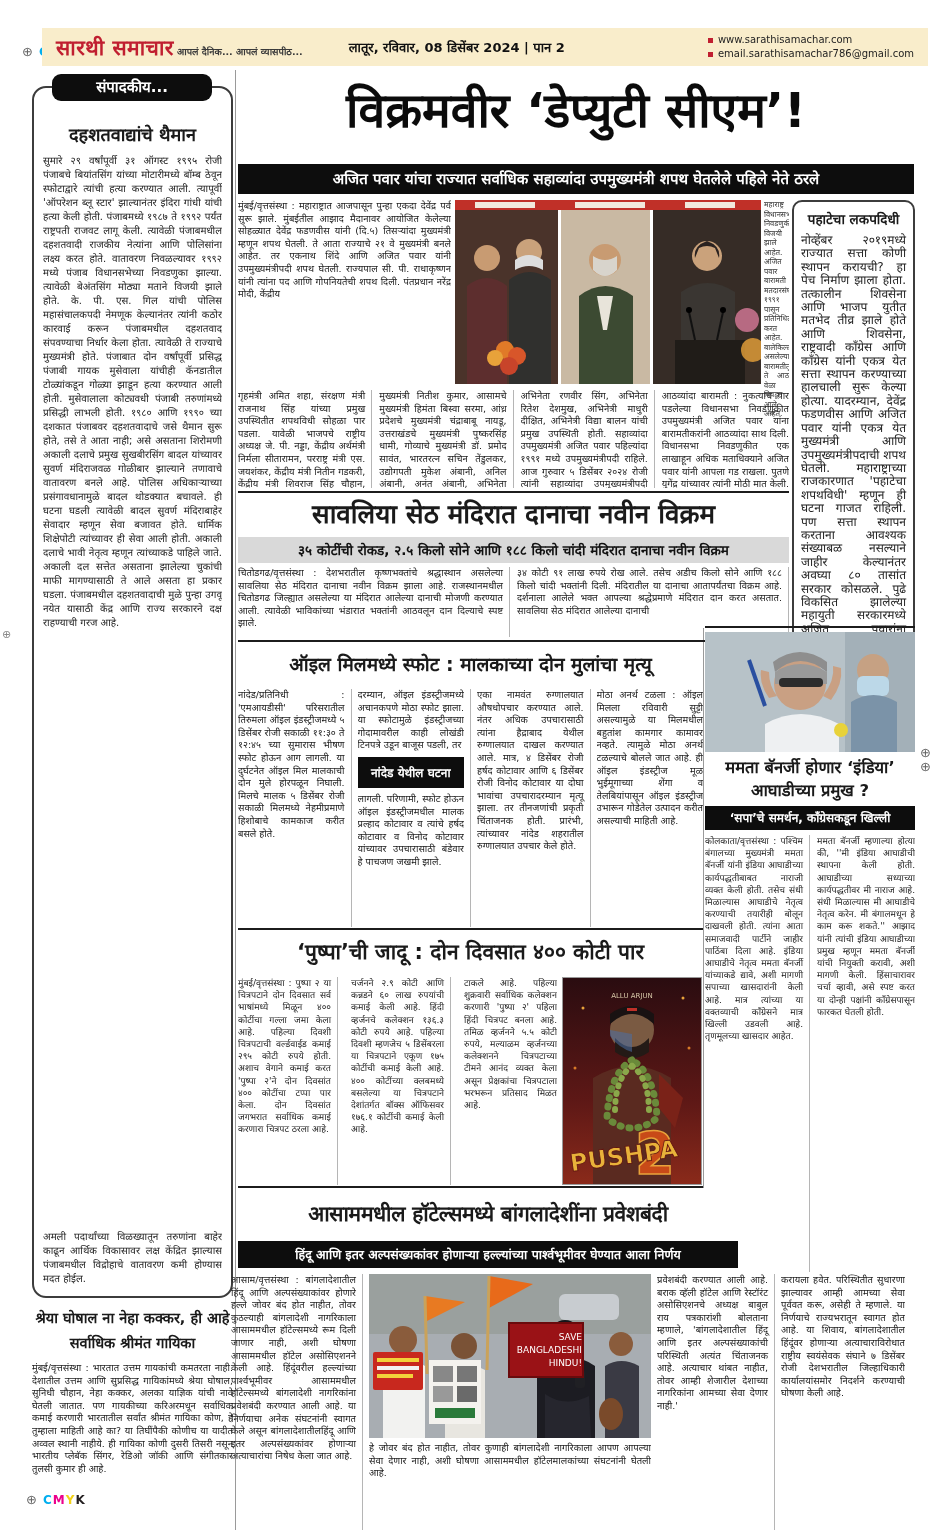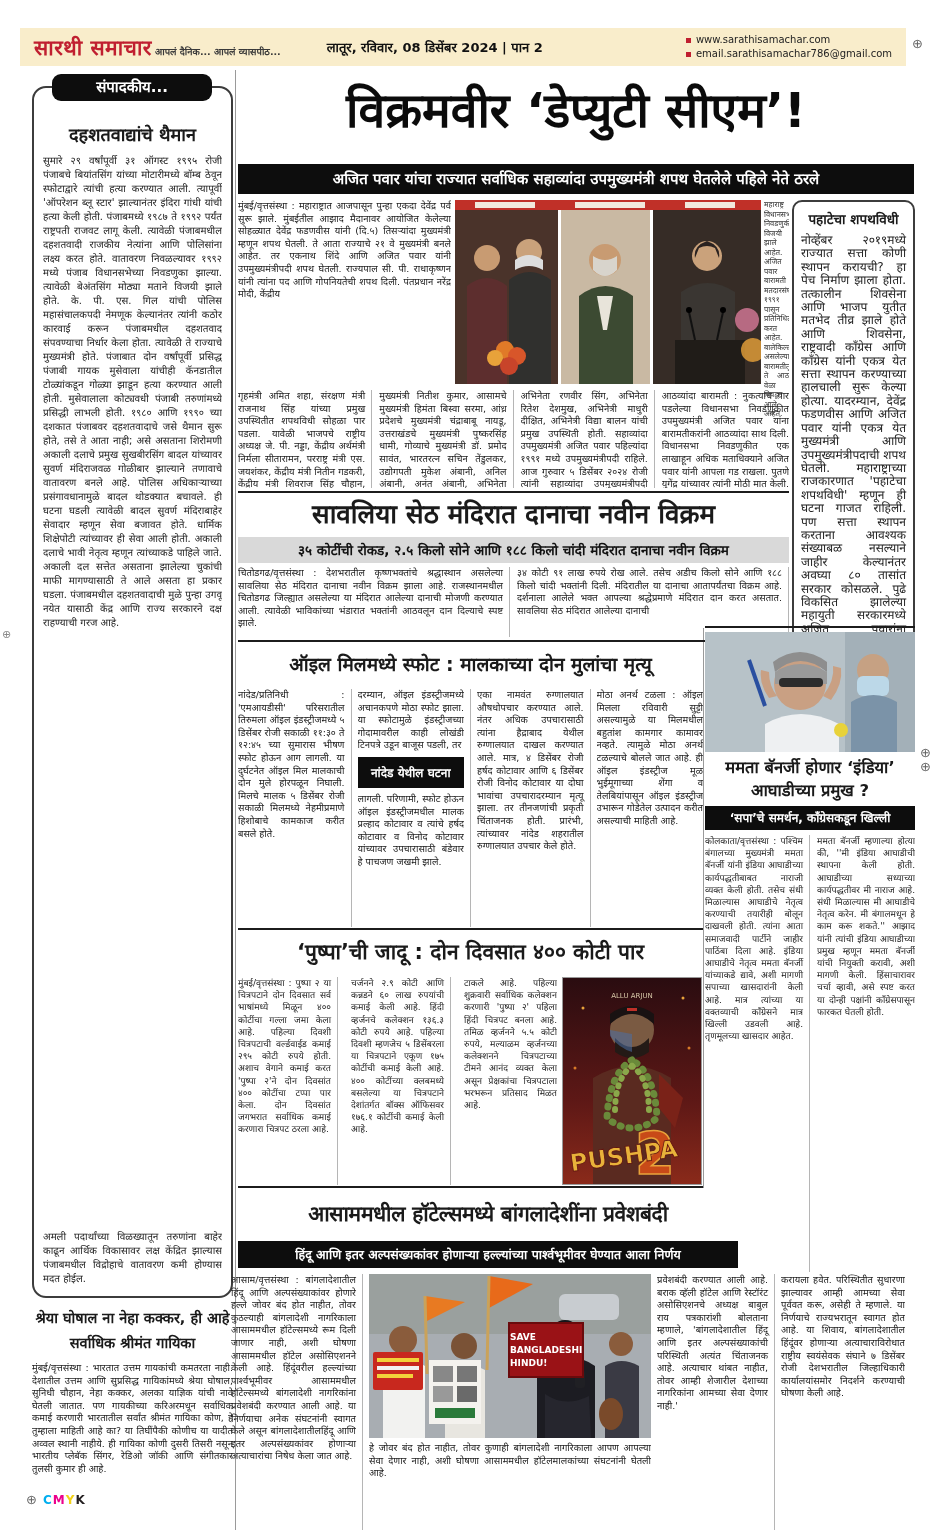--- a/index.html
+++ b/index.html
@@ -6,21 +6,21 @@
   html,body{background:#e8e8e8}
   .page{position:relative;width:945px;height:1538px;background:#ffffff;margin:0 auto;
         font-family:"DejaVu Sans",sans-serif;color:#1a1a1a;overflow:hidden}
   .abs{position:absolute}
   .bodytxt{font-size:9.5px;line-height:12.6px;text-align:justify;color:#222;overflow:hidden}
   
   .regmark{color:#666;font-size:13px;letter-spacing:1px}
   .cmyk span{font-weight:bold;font-size:12px}
   .cmyk .c{color:#00aeef}.cmyk .m{color:#ec008c}.cmyk .y{color:#f2d117}.cmyk .k{color:#231f20}
   
-  .masthead-band{left:20px;top:28px;width:886px;height:38px;background:#f9edcb;
+  .masthead-band{left:42px;top:28px;width:886px;height:38px;background:#f9edcb;
      display:flex;align-items:center;padding:0 14px}
   .masthead{font-size:21px;font-weight:bold;color:#c01f30;letter-spacing:.5px;white-space:nowrap}
   .tagline{font-size:9.5px;font-weight:bold;color:#3a3a3a;margin-left:3px;margin-top:9px;white-space:nowrap}
   .dateline{font-size:13px;font-weight:bold;color:#111;margin-left:46px;white-space:nowrap}
   .contact{margin-left:auto;font-size:10px;color:#222;line-height:14px}
   .contact .row{display:flex;align-items:center;white-space:nowrap}
   .sq{display:inline-block;width:5px;height:5px;background:#c01f30;margin-right:5px}
   
   .rule-h{position:absolute;height:2px;background:#1c1c1c}
   .rule-v{position:absolute;width:1px;background:#9a9a9a}
@@ -83,21 +83,21 @@
   .assam-photo-wrap{width:282px}
   .assam-photo{width:282px;height:164px;overflow:hidden}
   .assam-under{margin-top:4px;height:84px;overflow:hidden}
   .assam-col3{width:118px;overflow:hidden}
   .assam-col4{width:124px;overflow:hidden}
   
   .shreya-headline{left:32px;top:1306px;width:201px;height:52px;font-size:14.5px;line-height:25px;
      font-weight:bold;text-align:center;overflow:hidden}
   .shreya-body{left:32px;top:1362px;width:201px;height:168px}
   
-  .placard-txt{white-space:pre-line;font-weight:bold;color:#fff;text-align:left}
+  .placard-txt{white-space:pre-line;font-weight:normal;color:#fff;text-align:right}
 </style>
 </head>
 <body>
 
 <div class="page">
 
   <div class="abs regmark" style="left:22px;top:44px">
     <span>⊕</span>
     <span class="cmyk"><span class="c">C</span><span class="m">M</span><span class="y">Y</span><span class="k">K</span></span>
   </div>
@@ -179,21 +179,21 @@
       <circle cx="234" cy="110" r="3" fill="#000"></circle>
         <circle cx="268" cy="110" r="3" fill="#000"></circle>
       <circle cx="292" cy="120" r="12" fill="#d87a9a" opacity=".8"></circle>
       <circle cx="298" cy="150" r="12" fill="#e8a23a" opacity=".8"></circle>
     </svg>
   </figure>
 
   <div class="abs narrow-col">महाराष्ट्र विधानसभा निवडणुकीत विजयी झाले आहेत. अजित पवार बारामती मतदारसंघाचे १९९१ पासून प्रतिनिधित्व करत आहेत. बालेकिल्ला असलेल्या बारामतीतून ते आठ वेळा निवडून आले आहेत.</div>
 
   <aside class="abs dawn-box">
-    <div class="dawn-title">पहाटेचा शपथविधी</div>
+    <div class="dawn-title">पहाटेचा लकपदिधी</div>
     <div class="dawn-body">नोव्हेंबर २०१९मध्ये राज्यात सत्ता कोणी स्थापन करायची? हा पेच निर्माण झाला होता. तत्कालीन शिवसेना आणि भाजप युतीत मतभेद तीव्र झाले होते आणि शिवसेना, राष्ट्रवादी काँग्रेस आणि काँग्रेस यांनी एकत्र येत सत्ता स्थापन करण्याच्या हालचाली सुरू केल्या होत्या. यादरम्यान, देवेंद्र फडणवीस आणि अजित पवार यांनी एकत्र येत मुख्यमंत्री आणि उपमुख्यमंत्रीपदाची शपथ घेतली. महाराष्ट्राच्या राजकारणात 'पहाटेचा शपथविधी' म्हणून ही घटना गाजत राहिली. पण सत्ता स्थापन करताना आवश्यक संख्याबळ नसल्याने जाहीर केल्यानंतर अवघ्या ८० तासांत सरकार कोसळले. पुढे विकसित झालेल्या महायुती सरकारमध्ये अजित पवारांना उपमुख्यमंत्रीपद मिळाले.</div>
   </aside>
 
   <div class="abs below-strip">
     <div class="bodytxt colsep">गृहमंत्री अमित शहा, संरक्षण मंत्री राजनाथ सिंह यांच्या प्रमुख उपस्थितीत शपथविधी सोहळा पार पडला. यावेळी भाजपचे राष्ट्रीय अध्यक्ष जे. पी. नड्डा, केंद्रीय अर्थमंत्री निर्मला सीतारामन, परराष्ट्र मंत्री एस. जयशंकर, केंद्रीय मंत्री नितीन गडकरी, केंद्रीय मंत्री शिवराज सिंह चौहान, केंद्रीय मंत्री ज्योतिरादित्य शिंदे, केंद्रीय मंत्री पियुष गोयल, केंद्रीय मंत्री रामदास आठवले, उत्तर प्रदेशचे योगी आदित्यनाथ, गुजरातचे मुख्यमंत्री भूपेंद्रभाई पटेल, बिहारचे</div>
     <div class="bodytxt colsep">मुख्यमंत्री नितीश कुमार, आसामचे मुख्यमंत्री हिमंता बिस्वा सरमा, आंध्र प्रदेशचे मुख्यमंत्री चंद्राबाबू नायडू, उत्तराखंडचे मुख्यमंत्री पुष्करसिंह धामी, गोव्याचे मुख्यमंत्री डॉ. प्रमोद सावंत, भारतरत्न सचिन तेंडुलकर, उद्योगपती मुकेश अंबानी, अनिल अंबानी, अनंत अंबानी, अभिनेता शाहरुख खान, अभिनेता सलमान खान, अभिनेता रणबीर कपूर,</div>
     <div class="bodytxt colsep">अभिनेता रणवीर सिंग, अभिनेता रितेश देशमुख, अभिनेत्री माधुरी दीक्षित, अभिनेत्री विद्या बालन यांची प्रमुख उपस्थिती होती. सहाव्यांदा उपमुख्यमंत्री अजित पवार पहिल्यांदा १९९१ मध्ये उपमुख्यमंत्रीपदी राहिले. आज गुरुवार ५ डिसेंबर २०२४ रोजी त्यांनी सहाव्यांदा उपमुख्यमंत्रीपदी शपथ घेतली.</div>
     <div class="bodytxt">आठव्यांदा बारामती : नुकत्याच पार पडलेल्या विधानसभा निवडणुकीत उपमुख्यमंत्री अजित पवार यांना बारामतीकरांनी आठव्यांदा साथ दिली. विधानसभा निवडणुकीत एक लाखाहून अधिक मताधिक्याने अजित पवार यांनी आपला गड राखला. पुतणे युगेंद्र यांच्यावर त्यांनी मोठी मात केली.</div>
   </div>
 

